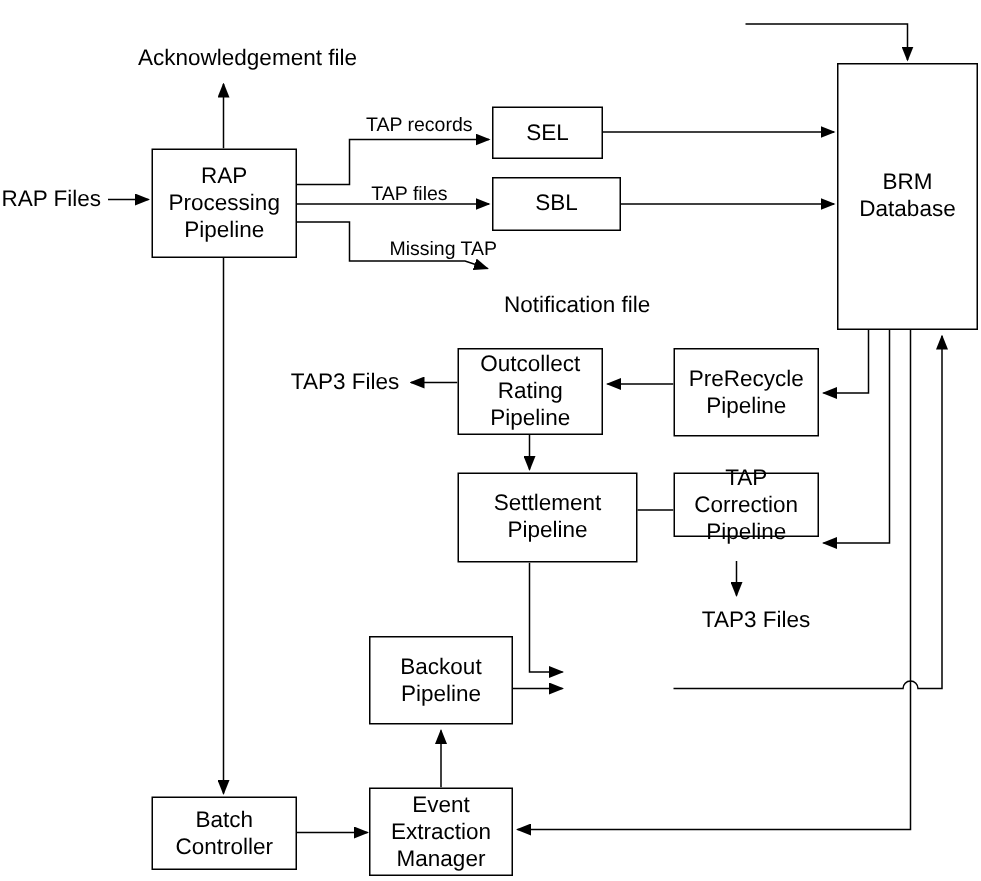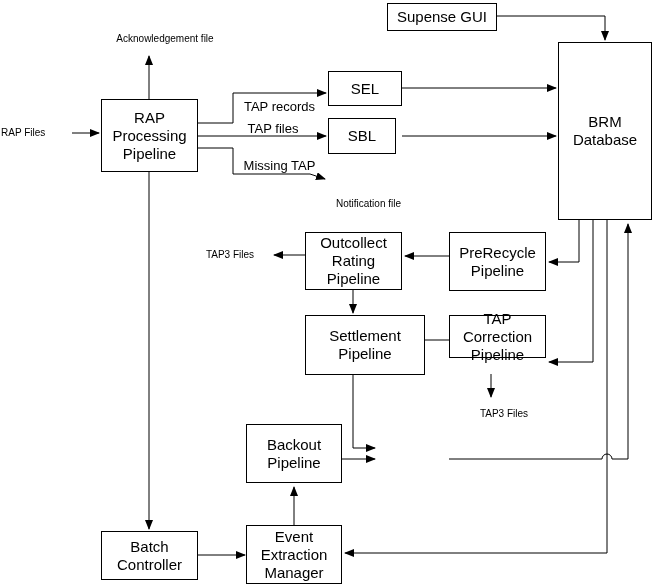--- a/index.html
+++ b/index.html
@@ -20,21 +20,21 @@
     display:flex;align-items:center;justify-content:center;
     text-align:center;
   }
   .node-label{
     white-space:pre-line;
     font-size:15px;
     line-height:18px;
   }
   .free-label{
     position:absolute;
-    font-size:10px;
+    font-size:15px;
     line-height:16px;
     white-space:nowrap;
   }
   .edge-label{font-size:13px;line-height:14px;text-align:center;}
   .center{text-align:center;}
 </style>
 </head>
 <body>
 
 <div id="canvas">
@@ -62,35 +62,32 @@
     <path d="M449,340 H405" marker-end="url(#arrow)"></path>
     <path d="M491,374 V397" marker-end="url(#arrow)"></path>
     <path d="M353,375 V448 H375" marker-end="url(#arrow)"></path>
     <path d="M342,459 H375" marker-end="url(#arrow)"></path>
     <path d="M449,459 H602 A5,5 0 0 1 612,459 H628 V224" marker-end="url(#arrow)"></path>
     <path d="M607,220 V553 H345" marker-end="url(#arrow)"></path>
     <path d="M294,525 V487" marker-end="url(#arrow)"></path>
     <path d="M198,555 H245" marker-end="url(#arrow)"></path>
   </svg>
 
-  <div class="node" style="left:387px;top:3px;width:110px;height:28px;">
-    <span class="node-label">Supense GUI</span>
-  </div>
 
   <div class="node" style="left:101px;top:99px;width:97px;height:73px;">
     <span class="node-label">RAP
 Processing
 Pipeline</span>
   </div>
 
   <div class="node" style="left:328px;top:71px;width:74px;height:35px;">
     <span class="node-label">SEL</span>
   </div>
 
-  <div class="node" style="left:328px;top:118px;width:68px;height:36px;">
+  <div class="node" style="left:328px;top:118px;width:86px;height:36px;">
     <span class="node-label">SBL</span>
   </div>
 
   <div class="node" style="left:558px;top:42px;width:94px;height:178px;">
     <span class="node-label">BRM
 Database</span>
   </div>
 
   <div class="node" style="left:305px;top:232px;width:97px;height:58px;">
     <span class="node-label">Outcollect
@@ -128,25 +125,25 @@
 
   <div class="node" style="left:101px;top:531px;width:97px;height:49px;">
     <span class="node-label">Batch
 Controller</span>
   </div>
 
   <div class="free-label center" style="left:75px;top:31px;width:180px;">Acknowledgement file</div>
 
   <div class="free-label" style="left:1px;top:125px;">RAP Files</div>
 
-  <div class="free-label edge-label" style="left:233px;top:76px;width:93px;margin-top:24px;">TAP records</div>
+  <div class="free-label edge-label" style="left:233px;top:76px;width:93px;">TAP records</div>
 
   <div class="free-label edge-label" style="left:228px;top:122px;width:90px;">TAP files</div>
 
-  <div class="free-label edge-label" style="left:233px;top:159px;width:93px;">Missing TAP</div>
+  <div class="free-label edge-label" style="left:249px;top:159px;width:93px;">Missing TAP</div>
 
   <div class="free-label" style="left:336px;top:164px;margin-top:32px;">Notification file</div>
 
   <div class="free-label center" style="left:189px;top:247px;width:82px;">TAP3 Files</div>
 
   <div class="free-label center" style="left:463px;top:406px;width:82px;">TAP3 Files</div>
 
 </div>
 
 </body></html>

